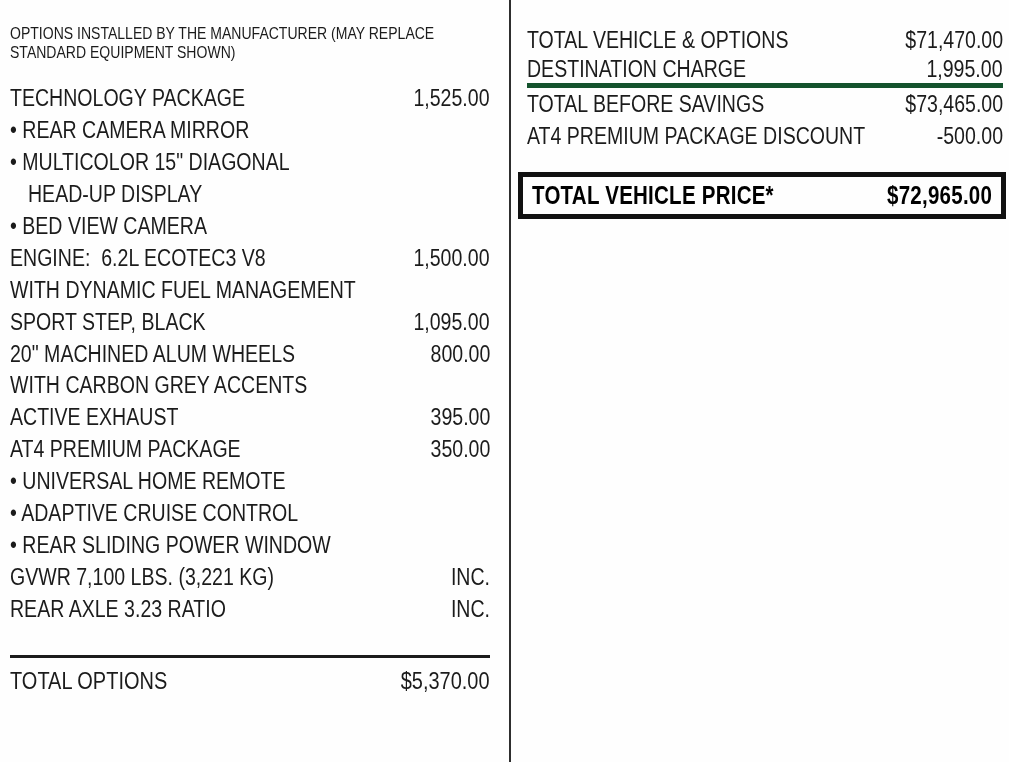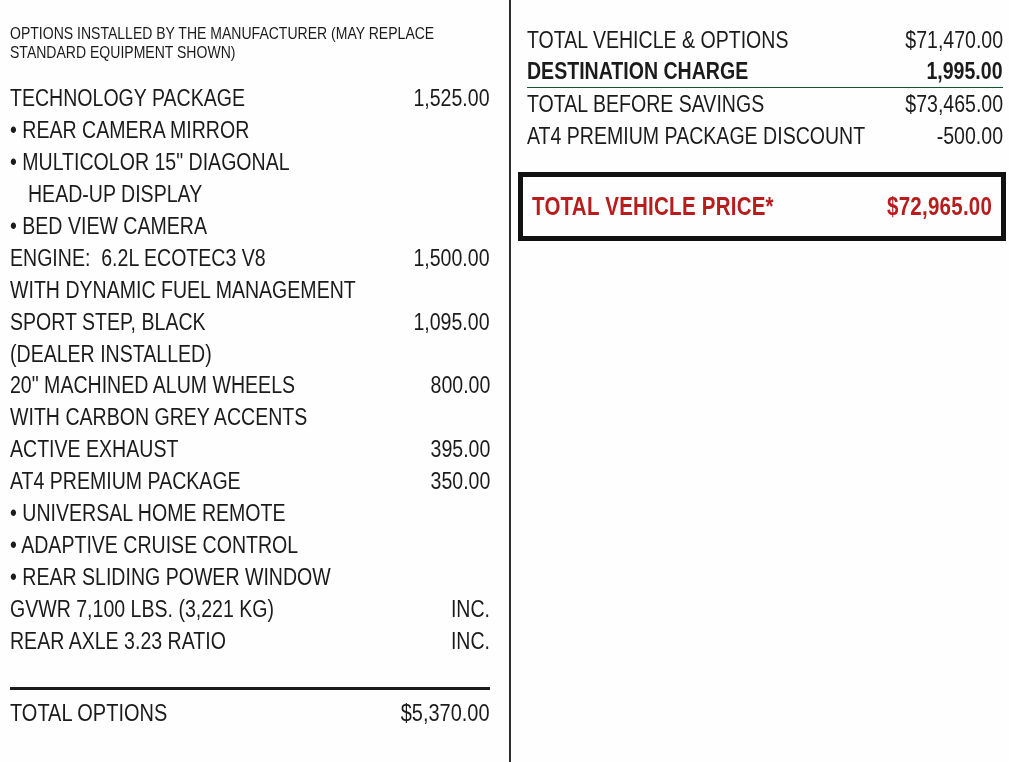--- a/index.html
+++ b/index.html
@@ -72,33 +72,33 @@
   .right-col {
     position: absolute;
     left: 527px;
     top: 24px;
     width: 476px;
   }
   .summary .row {
     height: 32px;
     font-size: 23px;
   }
-  .row--rule-after { border-bottom: 1px solid #14532d; font-weight: bold; }
+  .row--rule-after { border-bottom: 5px solid #14532d; }
   .grand-total {
     margin-top: 20px;
     margin-left: -9px;
     margin-right: -3px;
     border: 5px solid #111111;
-    padding: 15px 9px;
+    padding: 4px 9px;
     display: flex;
     justify-content: space-between;
     align-items: center;
     font-size: 25px;
     font-weight: bold;
-    color: #b91c1c;
+    color: #000000;
   }
   .grand-total .lbl { transform: scaleX(0.82); letter-spacing: 0.3px; }
   .grand-total .val { transform: scaleX(0.82); letter-spacing: 0.3px; }
 </style>
 </head>
 <body>
 
 <div class="sheet">
 
   <div class="left-col">
@@ -141,24 +141,20 @@
   <div class="row row--item">
     <span class="lbl">WITH DYNAMIC FUEL MANAGEMENT</span>
     <span class="val"></span>
   </div>
 
   <div class="row row--item">
     <span class="lbl">SPORT STEP, BLACK</span>
     <span class="val">1,095.00</span>
   </div>
 
-  <div class="row row--item">
-    <span class="lbl">(DEALER INSTALLED)</span>
-    <span class="val"></span>
-  </div>
 
   <div class="row row--item">
     <span class="lbl">20" MACHINED ALUM WHEELS</span>
     <span class="val">800.00</span>
   </div>
 
   <div class="row row--item">
     <span class="lbl">WITH CARBON GREY ACCENTS</span>
     <span class="val"></span>
   </div>

